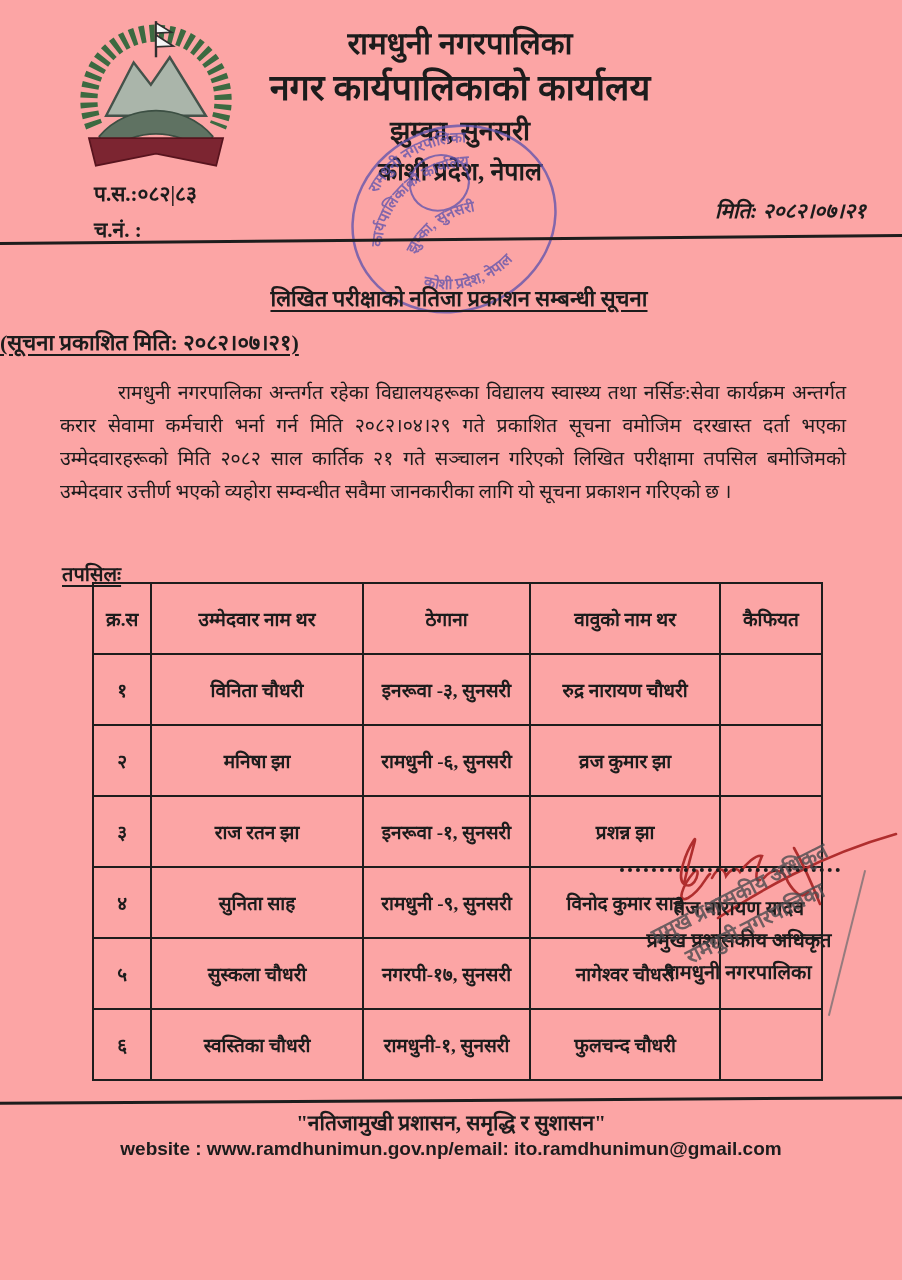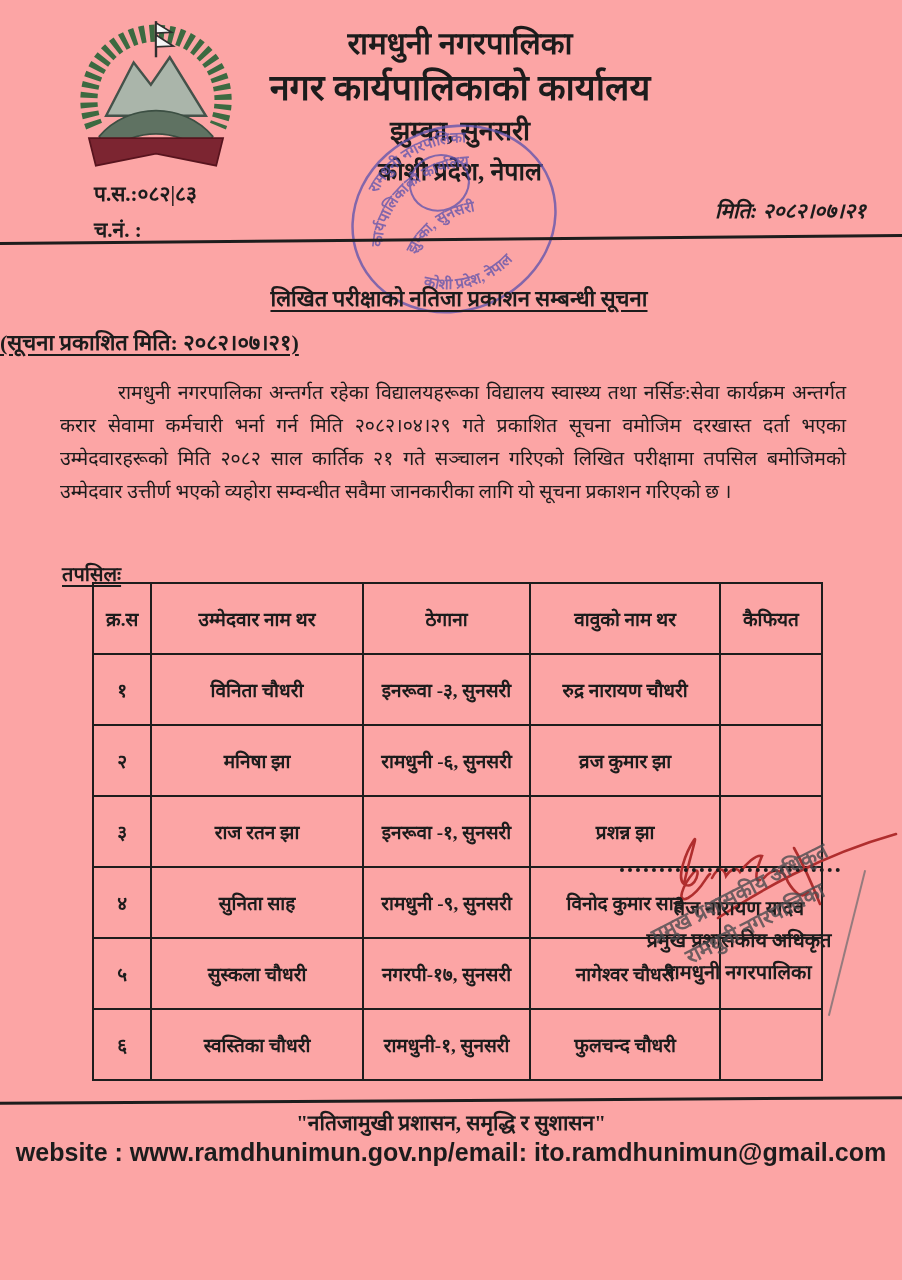--- a/index.html
+++ b/index.html
@@ -57,21 +57,21 @@
     transform:rotate(-27deg);transform-origin:center;
     color:#4c4c50;opacity:.8;text-align:center;font-size:21px;font-weight:700;line-height:34px;
     pointer-events:none;}
   .sig-stamp-edge{position:absolute;left:846px;top:868px;width:2px;height:150px;
     background:#6a6a6e;transform:rotate(14deg);opacity:.7;}
   
   .footer-motto{position:absolute;left:0;top:1108px;width:100%;text-align:center;
     font-size:21px;font-weight:700;}
   .footer-contact{position:absolute;left:0;top:1138px;width:100%;text-align:center;
     font-family:"Liberation Sans","DejaVu Sans",sans-serif;
-    font-size:25px;font-weight:700;}
+    font-size:19px;font-weight:700;}
   .stamp-text{font-size:13px;font-weight:700;}
 </style>
 </head>
 <body>
 
 <div class="page">
 
   <svg class="emblem" viewBox="0 0 100 100" aria-hidden="true">
     <path d="M14,64 A39,39 0 1 1 86,64" fill="none" stroke="#3c6a41" stroke-width="10" stroke-dasharray="3 2.6"></path>
     <line x1="50" y1="3" x2="50" y2="24" stroke="#2e2e2e" stroke-width="1.4"></line>

